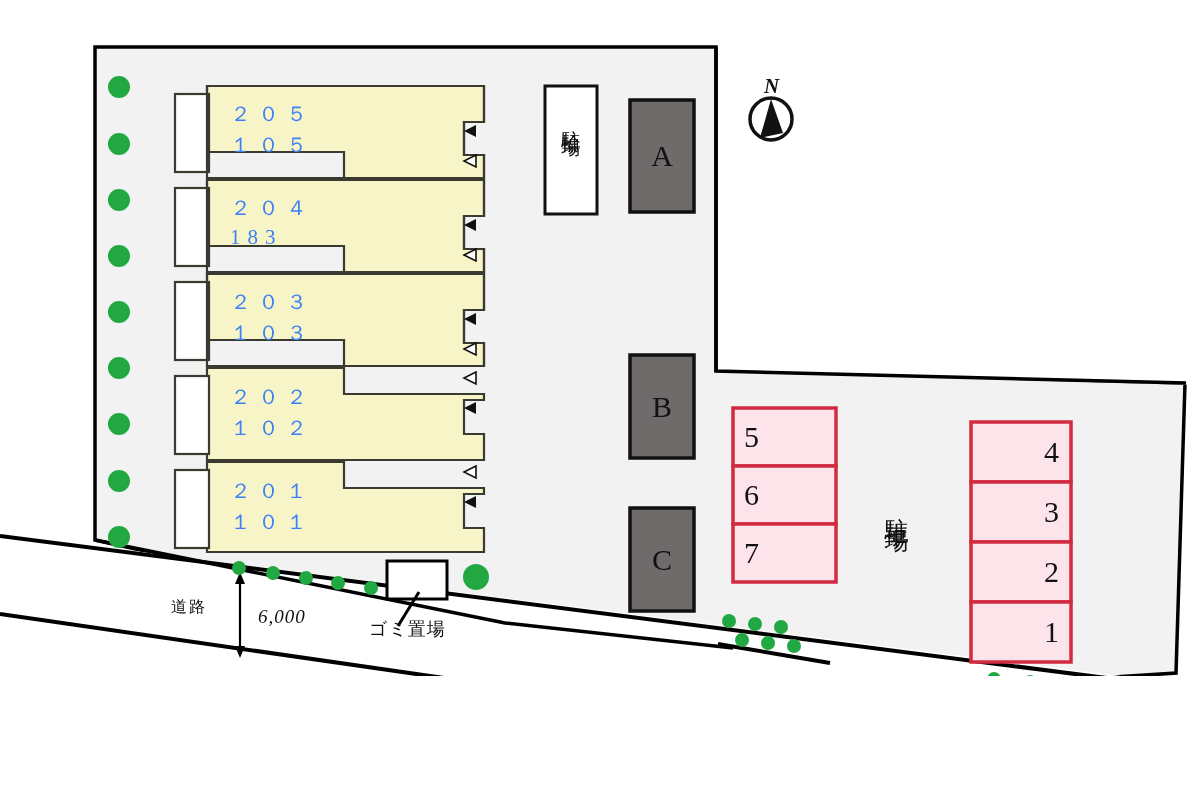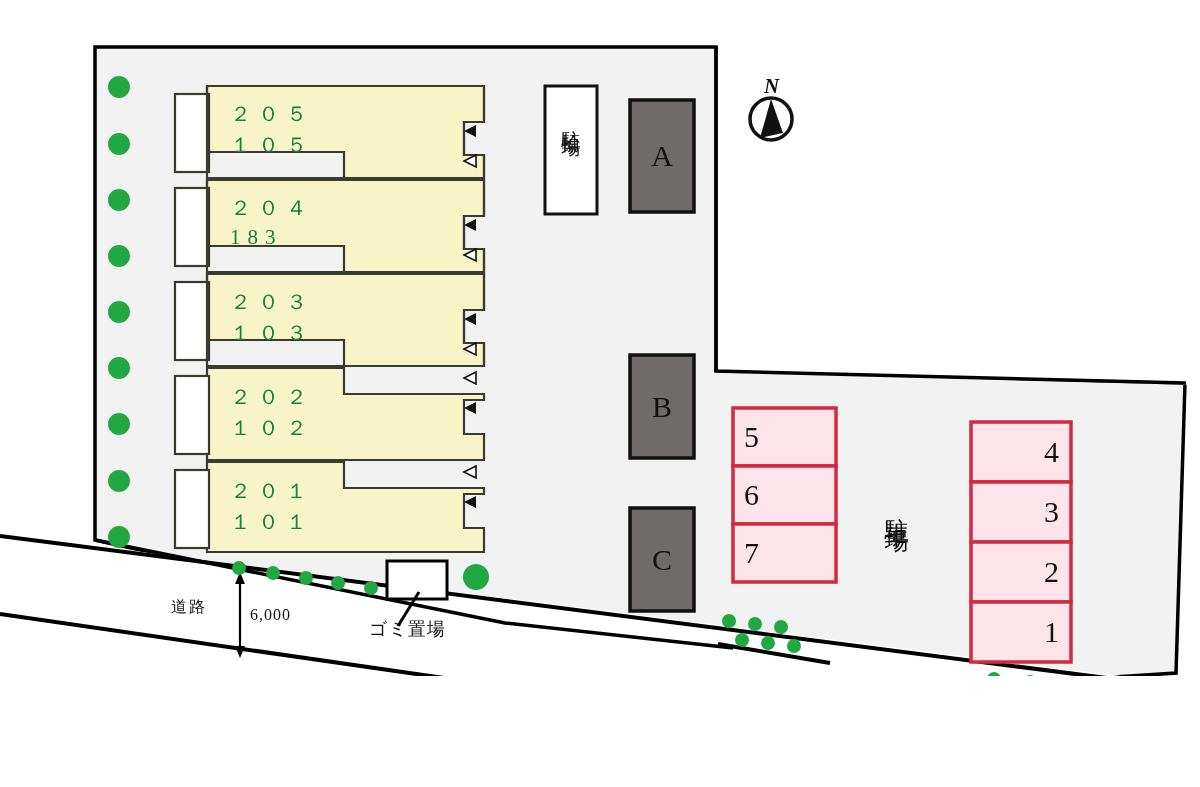--- a/index.html
+++ b/index.html
@@ -3,21 +3,21 @@
 <meta charset="utf-8">
 <style>
   html,body{margin:0;padding:0;background:#ffffff;}
   body{width:1200px;height:787px;overflow:hidden;
        font-family:"Liberation Sans","DejaVu Sans",sans-serif;}
   #stage{position:relative;width:1200px;height:787px;background:#ffffff;}
   svg.layer{position:absolute;left:0;top:0;width:1200px;height:787px;}
 
   
   .unit-num{
-    position:absolute;font-size:21px;color:#15803d;letter-spacing:7px;
+    position:absolute;font-size:21px;color:#3b82f6;letter-spacing:7px;
     font-family:"Liberation Serif","DejaVu Serif",serif;white-space:nowrap;
   }
   .block-letter{
     position:absolute;font-size:30px;color:#111;
     font-family:"Liberation Serif","DejaVu Serif",serif;
     display:flex;align-items:center;justify-content:center;
   }
   .park-num{
     position:absolute;font-size:30px;color:#111;
     font-family:"Liberation Serif","DejaVu Serif",serif;
@@ -193,21 +193,21 @@
   <div class="park-num" style="left:971px;top:482px;width:88px;height:60px;justify-content:flex-end;">3</div>
   <div class="park-num" style="left:971px;top:542px;width:88px;height:60px;justify-content:flex-end;">2</div>
   <div class="park-num" style="left:971px;top:602px;width:88px;height:60px;justify-content:flex-end;">1</div>
 
   <div class="vlabel" style="left:878px;top:498px;width:36px;">
     <span style="writing-mode:vertical-rl;text-orientation:upright;letter-spacing:6px;font-size:24px;">駐車場</span>
   </div>
 
   <div class="plain" style="left:171px;top:597px;font-size:16px;letter-spacing:2px;">道路</div>
 
-  <div class="plain" style="left:250px;top:606px;font-size:16px;letter-spacing:1px;">6,000</div>
+  <div class="plain" style="left:258px;top:606px;font-size:19px;letter-spacing:1px;font-style:italic;">6,000</div>
 
   <div class="plain" style="left:369px;top:617px;font-size:18px;letter-spacing:1px;text-align:center;">ゴミ置場</div>
 
   <div class="plain" style="left:764px;top:74px;font-size:21px;font-weight:bold;font-style:italic;">N</div>
 
   <div id="footer">
 
     
 
     

